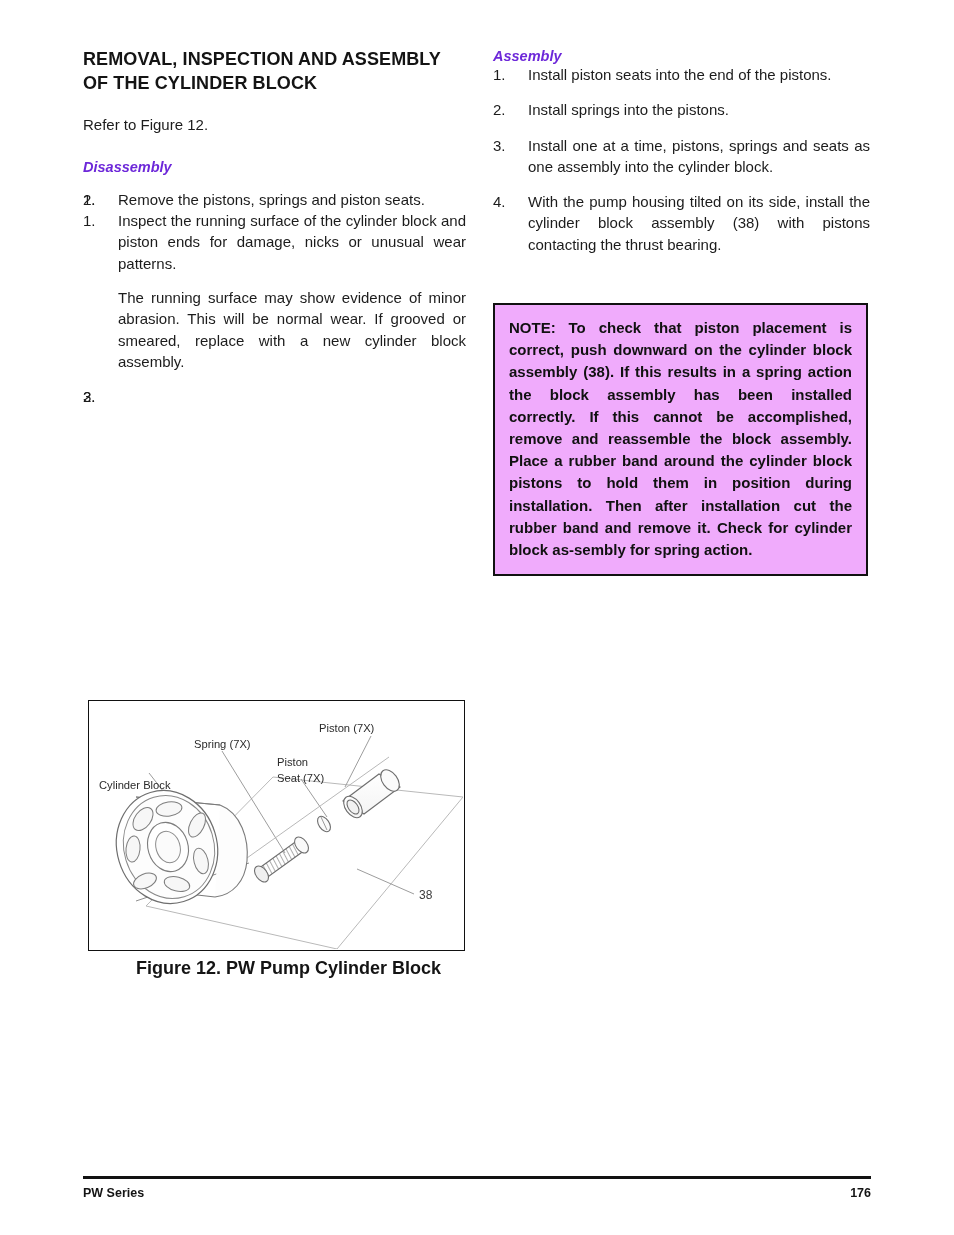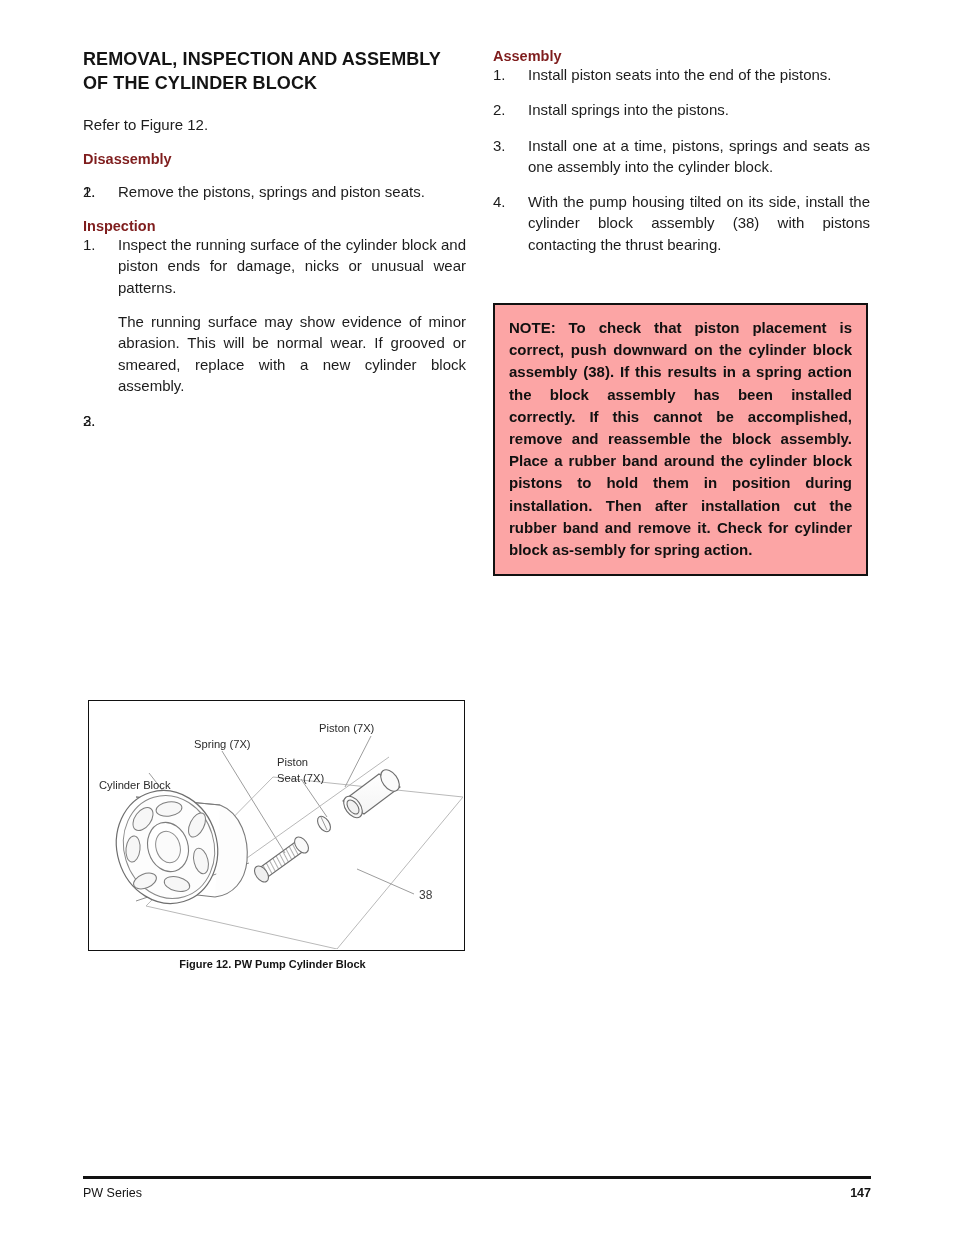--- a/index.html
+++ b/index.html
@@ -36,21 +36,22 @@
     font-weight: bold;
     line-height: 1.32;
     letter-spacing: 0.1px;
     margin: 0 0 0 0;
     color: #141414;
   }
   .sub-heading {
     font-size: 14.5px;
     font-weight: bold;
     margin: 0;
-    color: #7f1d1d;
+    color: #6d28d9;
+    font-style: italic;
   }
   .body-para {
     font-size: 15px;
     line-height: 1.42;
     margin: 0;
     color: #1c1c1c;
   }
 
   
   ol.num-list {
@@ -75,33 +76,33 @@
     text-align: left;
   }
   .li-sub {
     margin-top: 13px;
     text-align: justify;
   }
   .nojust { text-align: left; }
 
   
   .gap-refer  { margin-top: 18px; }
-  .gap-head   { margin-top: 16px; }
+  .gap-head   { margin-top: 24px; }
   .gap-list   { margin-top: 16px; }
 
   
   .note-box {
     position: absolute;
     left: 493px;
     top: 303px;
     width: 375px;
     box-sizing: border-box;
     border: 2.2px solid #111111;
     padding: 12px 14px 13px 14px;
-    background: #fca5a5;
+    background: #f0abfc;
   }
   .note-text {
     font-size: 15px;
     font-weight: bold;
     line-height: 1.48;
     text-align: justify;
     color: #111111;
     margin: 0;
   }
 
@@ -113,25 +114,25 @@
     width: 377px;
     height: 251px;
     box-sizing: border-box;
     border: 1.6px solid #111111;
     background: #fff;
     overflow: hidden;
   }
   .figure-box svg { display: block; }
   .figure-caption {
     position: absolute;
-    left: 84px;
+    left: 100px;
     top: 958px;
     width: 377px;
     text-align: center;
-    font-size: 11px;
+    font-size: 18px;
     font-weight: bold;
     color: #141414;
   }
   .fig-label {
     font-family: "Liberation Sans", sans-serif;
     font-size: 11.2px;
     fill: #2b2b2b;
   }
   .fig-callout {
     font-family: "Liberation Sans", sans-serif;
@@ -146,21 +147,21 @@
     top: 1176px;
     width: 788px;
     height: 2.6px;
     background: #111111;
   }
   .footer-left {
     position: absolute;
     left: 83px;
     top: 1186px;
     font-size: 12.5px;
-    font-weight: normal;
+    font-weight: bold;
     color: #141414;
   }
   .footer-right {
     position: absolute;
     left: 0;
     top: 1186px;
     width: 871px;
     text-align: right;
     font-size: 12.5px;
     font-weight: bold;
@@ -183,21 +184,20 @@
     <ol class="num-list gap-list">
       <li>
         <span class="num">1.</span>
       </li>
       <li class="nojust">
         <span class="num">2.</span>
         <span>Remove the pistons, springs and piston seats.</span>
       </li>
     </ol>
 
-    <h2 class="sub-heading gap-head">Inspection</h2>
 
     <ol class="num-list gap-list">
       <li>
         <span class="num">1.</span>
         <span>Inspect the running surface of the cylinder block and piston ends for damage, nicks or unusual wear patterns.</span>
         <div class="li-sub">The running surface may show evidence of minor abrasion. This will be normal wear. If grooved or smeared, replace with a new cylinder block assembly.</div>
       </li>
       <li>
         <span class="num">2.</span>
       </li>
@@ -318,15 +318,15 @@
       <text class="fig-label" x="230" y="31">Piston (7X)</text>
 
       <text class="fig-callout" x="330" y="198">38</text>
     </svg>
   </div>
 
   <div class="figure-caption">Figure 12. PW Pump Cylinder Block</div>
 
   <div class="footer-rule"></div>
   <div class="footer-left">PW Series</div>
-  <div class="footer-right">147</div>
+  <div class="footer-right">176</div>
 
 </div>
 
 </body></html>

